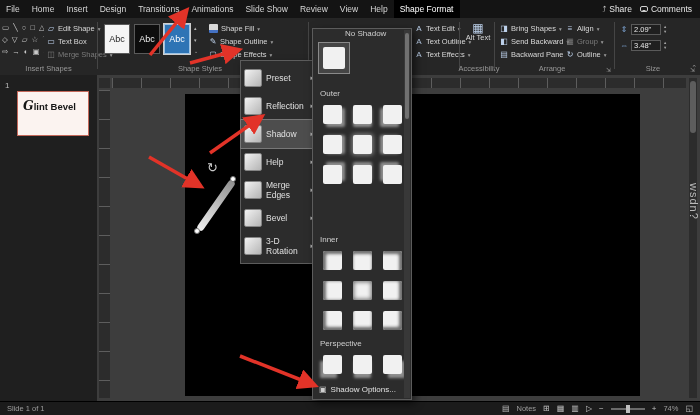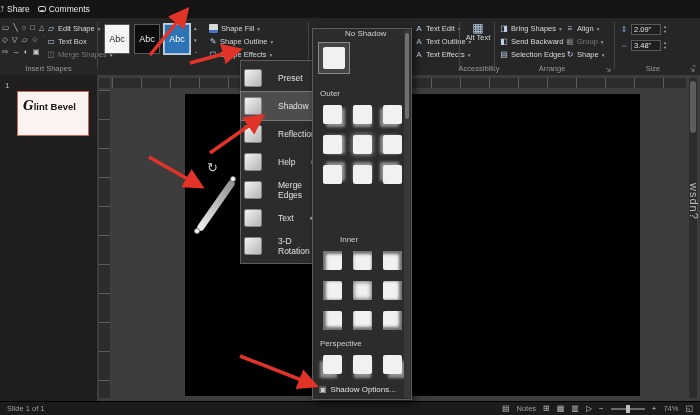--- a/index.html
+++ b/index.html
@@ -68,21 +68,21 @@
   .glint { position:absolute; left:1px; top:108px; width:60px; height:7px; border-radius:4px;
            background:linear-gradient(90deg,#f0f0f0,#8f8f8f); transform:rotate(-55deg); }
   .handle { position:absolute; width:6px; height:6px; border-radius:50%; background:#fff; border:1px solid #777; }
   .rot-ic { position:absolute; left:22px; top:66px; font-size:13px; color:#c9c9c9; }
   .vscroll { position:absolute; left:689px; top:78px; width:8px; height:320px; background:#2c2c2c; z-index:2; }
   .vthumb { position:absolute; left:1px; top:3px; width:6px; height:52px; background:#5d5d5d; border-radius:3px; }
 
   
   .fx-menu { position:absolute; left:240px; top:60px; width:78px; background:#2c2c2c; border:1px solid #5c5c5c;
              box-shadow:2px 3px 6px rgba(0,0,0,.55); z-index:25; padding:3px 0; }
-  .fx-item { display:flex; align-items:center; gap:16px; height:28px; padding:0 3px; font-size:8.5px; color:#e0e0e0; }
+  .fx-item { display:flex; align-items:center; gap:4px; height:28px; padding:0 3px; font-size:8.5px; color:#e0e0e0; }
   .fx-item .mi { width:18px; height:18px; flex:none; background:linear-gradient(135deg,#f2f2f2,#b5b5b5);
                  border:1px solid #848484; border-radius:2px; }
   .fx-item .sub { margin-left:auto; font-size:7px; color:#b5b5b5; }
   .fx-item.active { background:#4d4d4d; outline:1px solid #787878; }
 
   
   .fly { position:absolute; left:312px; top:28px; width:100px; height:372px; background:#2c2c2c;
          border:1px solid #5c5c5c; box-shadow:3px 3px 8px rgba(0,0,0,.6); z-index:30; }
   .fly-label { position:absolute; left:7px; font-size:8px; color:#cfcfcf; white-space:nowrap; }
   .cell { position:absolute; width:26px; height:26px; display:flex; align-items:center; justify-content:center; }
@@ -116,20 +116,33 @@
   .arr { stroke:#e23328; stroke-width:3.5; marker-end:url(#ah); }
   .watermark { position:absolute; right:0; top:183px; writing-mode:vertical-rl; font-size:11px;
                color:#b9b9b9; letter-spacing:1px; z-index:70; }
 </style>
 </head>
 <body>
 
 <div id="app">
 
   <div class="menubar">
+    <div class="tabs">
+      <span class="mtab">File</span>
+      <span class="mtab">Home</span>
+      <span class="mtab">Insert</span>
+      <span class="mtab">Design</span>
+      <span class="mtab">Transitions</span>
+      <span class="mtab">Animations</span>
+      <span class="mtab">Slide Show</span>
+      <span class="mtab">Review</span>
+      <span class="mtab">View</span>
+      <span class="mtab">Help</span>
+      <span class="mtab active">Shape Format</span>
+    </div>
     <div class="mb-right">
       <span class="pillbtn">
         <span class="share-ic">⤴</span>
         <span>Share</span>
       </span>
       <span class="pillbtn">
         <span class="bubble"></span>
         <span>Comments</span>
       </span>
     </div>
@@ -178,20 +191,21 @@
       <div class="srow" style="left:108px;top:18px;">
         <span class="ic">✎</span>
         <span>Shape Outline</span>
         <span class="chev">▾</span>
       </div>
       <div class="srow" style="left:108px;top:31px;">
         <span class="ic">▢</span>
         <span>Shape Effects</span>
         <span class="chev">▾</span>
       </div>
+      <div class="glabel" style="left:0;width:200px;">Shape Styles</div>
       <span class="launcher" style="right:4px;">⇲</span>
     </div>
     <span class="vdiv" style="left:308px;"></span>
 
     <div class="rgroup" style="left:412px;width:48px;">
       <div class="srow" style="left:2px;top:5px;">
         <span class="ic">A</span>
         <span>Text Edit</span>
         <span class="chev">▾</span>
       </div>
@@ -221,35 +235,35 @@
         <span>Bring Shapes</span>
         <span class="chev">▾</span>
       </div>
       <div class="srow" style="left:2px;top:18px;">
         <span class="ic">◧</span>
         <span>Send Backward</span>
         <span class="chev">▾</span>
       </div>
       <div class="srow" style="left:2px;top:31px;">
         <span class="ic">▤</span>
-        <span>Selection Edges</span>
+        <span>Backward Pane</span>
       </div>
       <div class="srow" style="left:68px;top:5px;">
         <span class="ic">≡</span>
         <span>Align</span>
         <span class="chev">▾</span>
       </div>
       <div class="srow gray" style="left:68px;top:18px;">
         <span class="ic">▦</span>
         <span>Group</span>
         <span class="chev">▾</span>
       </div>
       <div class="srow" style="left:68px;top:31px;">
         <span class="ic">↻</span>
-        <span>Shape</span>
+        <span>Outline</span>
         <span class="chev">▾</span>
       </div>
       <div class="glabel" style="left:0;width:110px;text-align:center;">Arrange</div>
       <span class="launcher" style="right:2px;">⇲</span>
     </div>
     <span class="vdiv" style="left:614px;"></span>
 
     <div class="rgroup" style="left:617px;width:80px;">
       <div class="srow" style="left:2px;top:6px;">
         <span class="sz-ic">⇕</span>
@@ -293,43 +307,43 @@
   <div class="vscroll">
     <div class="vthumb"></div>
   </div>
 
   <div class="fx-menu">
     <div class="fx-item">
       <span class="mi"></span>
       <span>Preset</span>
       <span class="sub">▸</span>
     </div>
+    <div class="fx-item">
+      <span class="mi"></span>
+      <span>Reflection</span>
+      <span class="sub">▸</span>
+    </div>
     <div class="fx-item active">
       <span class="mi"></span>
       <span>Shadow</span>
       <span class="sub">▸</span>
     </div>
     <div class="fx-item">
       <span class="mi"></span>
-      <span>Reflection</span>
-      <span class="sub">▸</span>
-    </div>
-    <div class="fx-item">
-      <span class="mi"></span>
       <span>Help</span>
       <span class="sub">▸</span>
     </div>
     <div class="fx-item">
       <span class="mi"></span>
       <span>Merge Edges</span>
       <span class="sub">▸</span>
     </div>
     <div class="fx-item">
       <span class="mi"></span>
-      <span>Text</span>
+      <span>Bevel</span>
       <span class="sub">▸</span>
     </div>
     <div class="fx-item">
       <span class="mi"></span>
       <span>3-D Rotation</span>
       <span class="sub">▸</span>
     </div>
   </div>
 
   <div class="fly">
@@ -360,21 +374,21 @@
     <div class="cell" style="left:6px;top:132px;">
         <span class="sw o7"></span>
       </div>
     <div class="cell" style="left:36px;top:132px;">
         <span class="sw o8"></span>
       </div>
     <div class="cell" style="left:66px;top:132px;">
         <span class="sw o9"></span>
       </div>
 
-    <span class="fly-label" style="top:206px;margin-left:20px;">Inner</span>
+    <span class="fly-label" style="top:206px;">Inner</span>
     <div class="cell" style="left:6px;top:218px;">
         <span class="sw i1"></span>
       </div>
     <div class="cell" style="left:36px;top:218px;">
         <span class="sw i2"></span>
       </div>
     <div class="cell" style="left:66px;top:218px;">
         <span class="sw i3"></span>
       </div>
     <div class="cell" style="left:6px;top:248px;">

